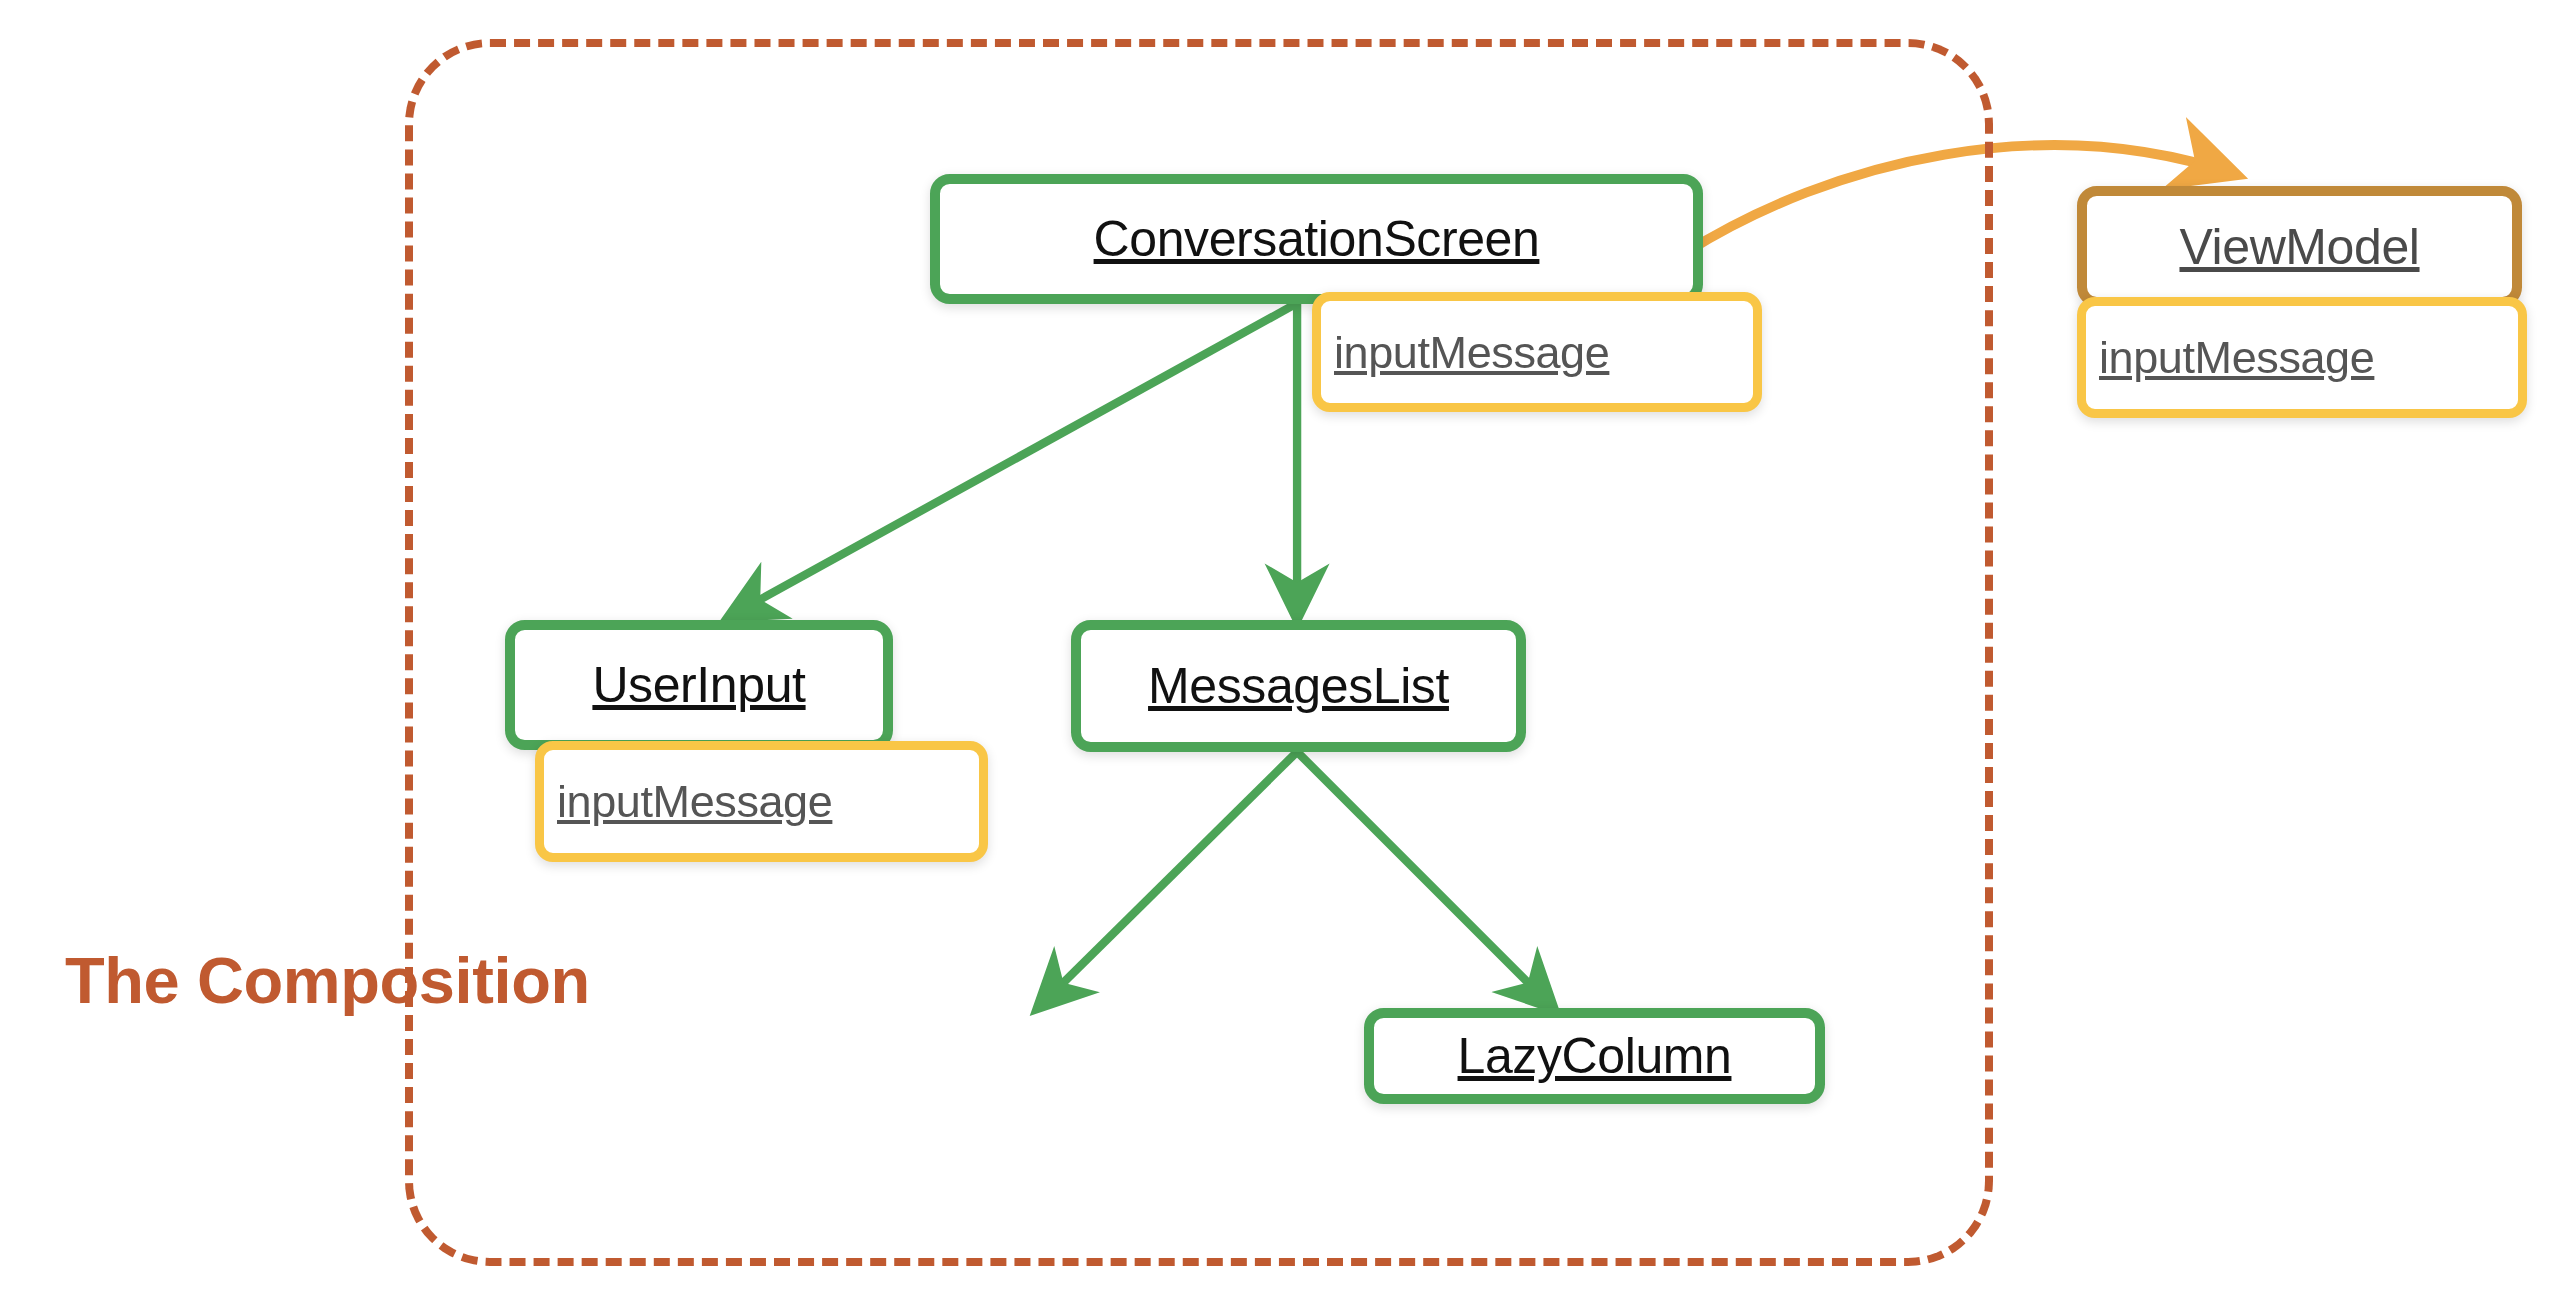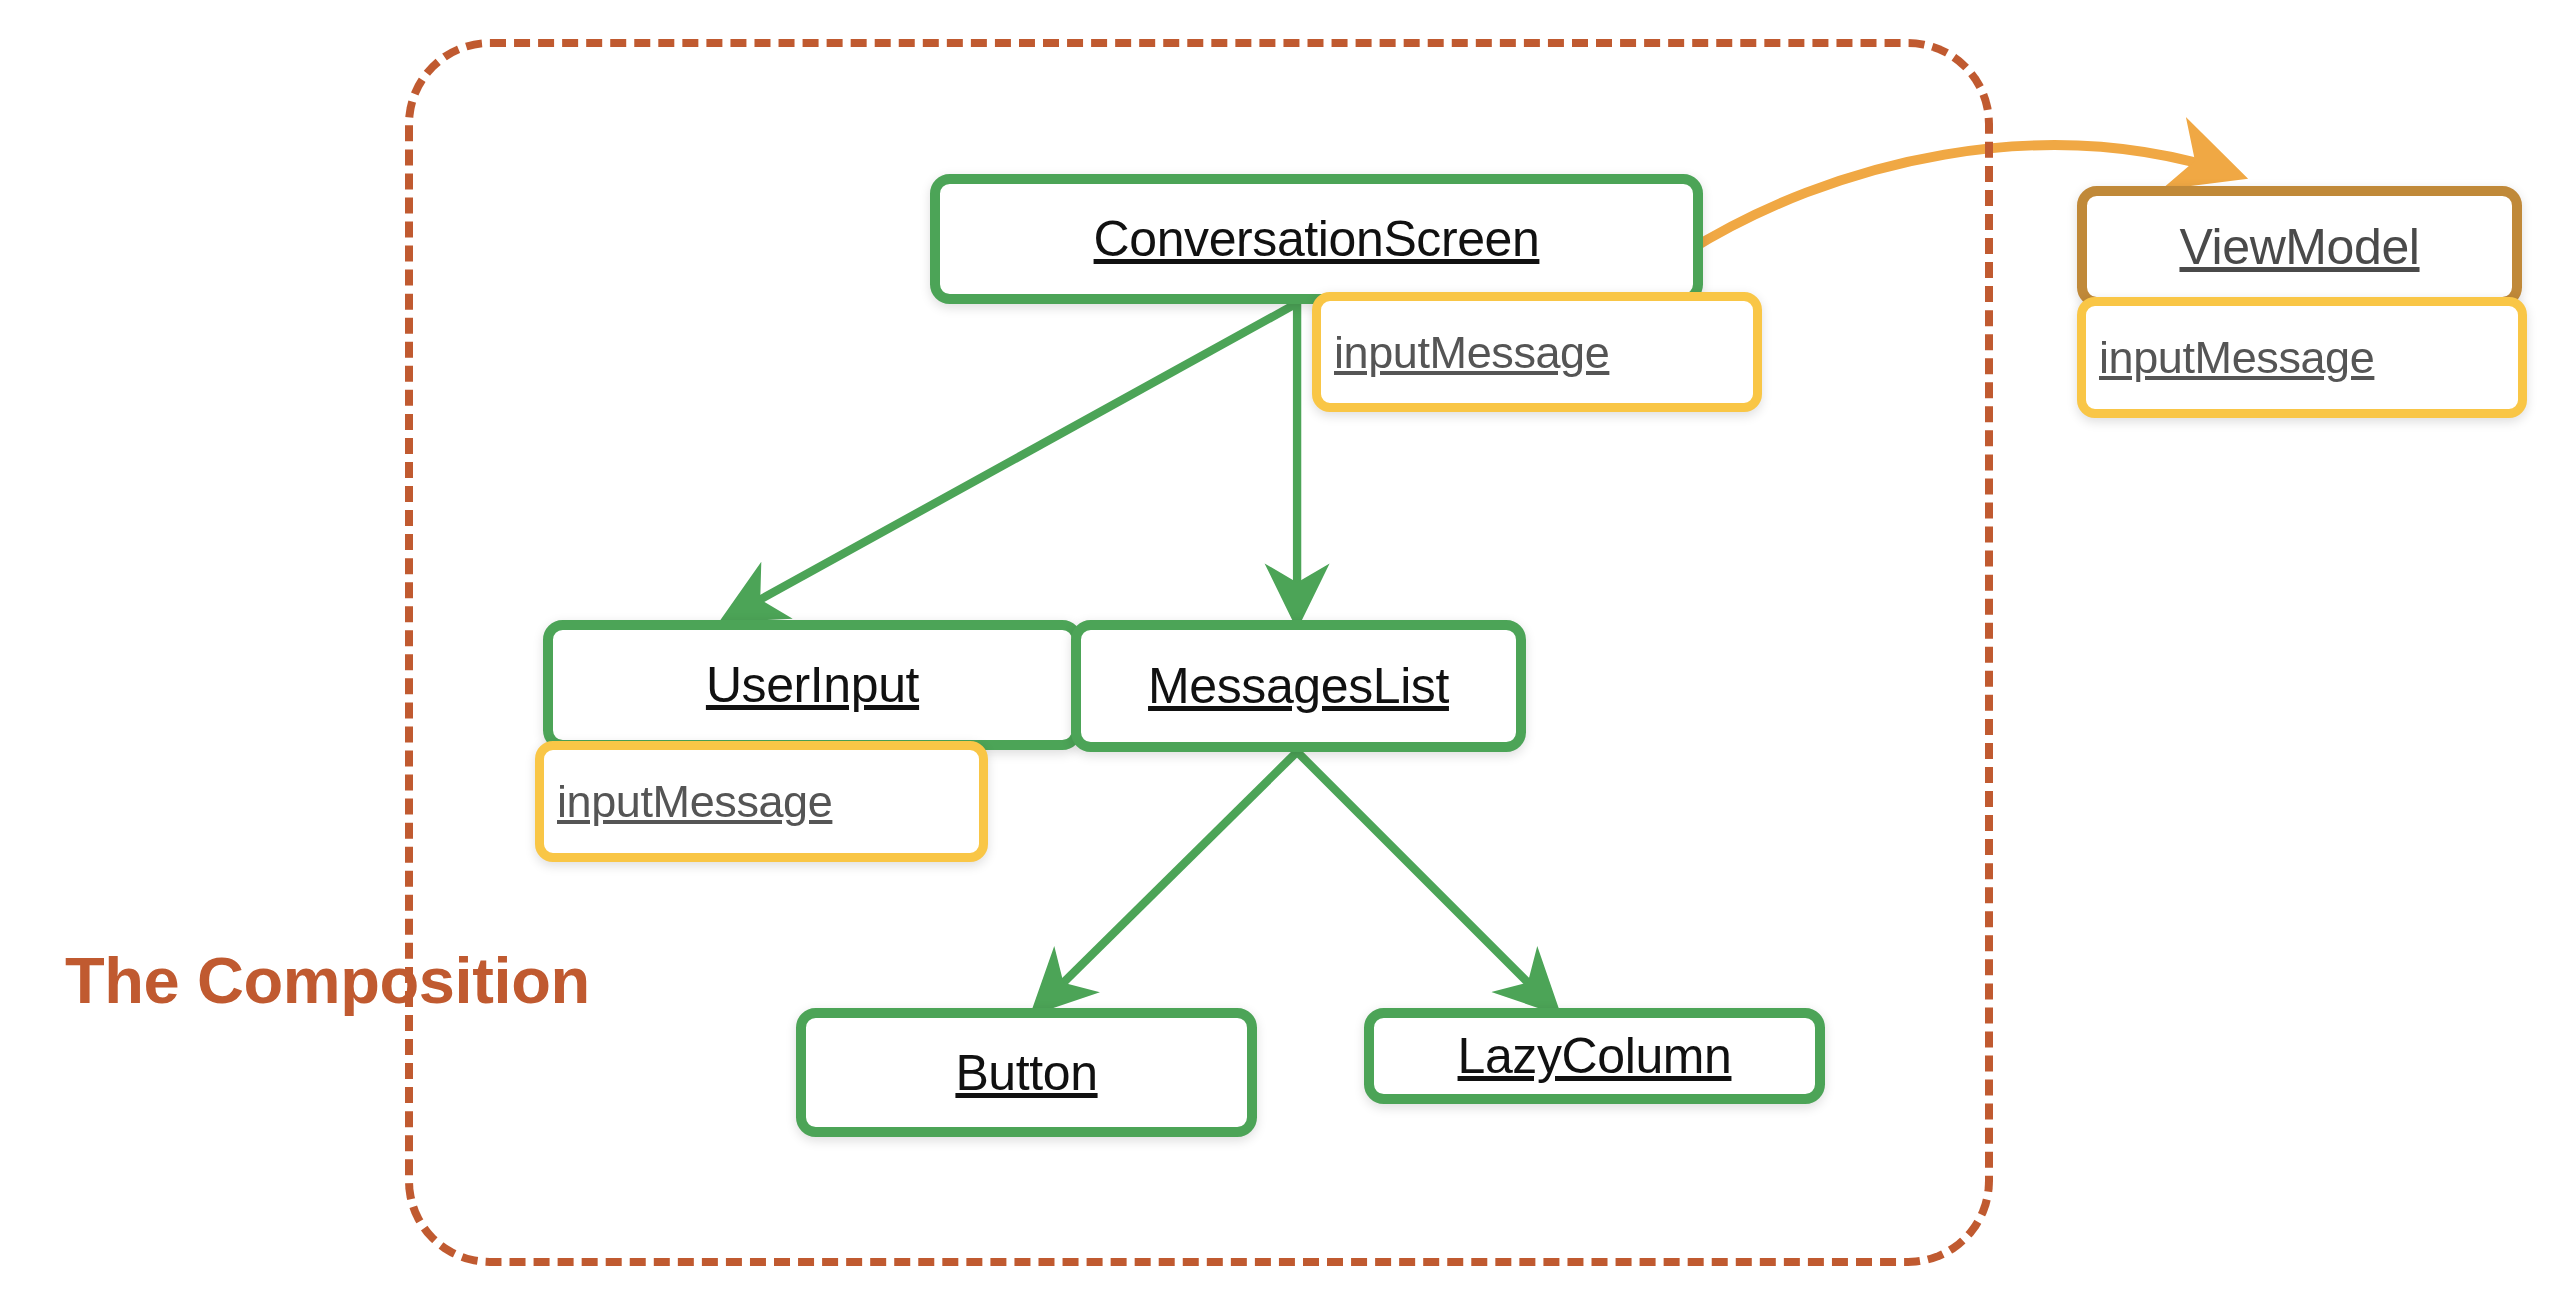--- a/index.html
+++ b/index.html
@@ -153,35 +153,32 @@
   </div>
 
   <div class="node viewmodel" style="left:2077px; top:186px; width:445px; height:121px;">
     <span class="label">ViewModel</span>
   </div>
 
   <div class="node state left-align" style="left:2077px; top:297px; width:450px; height:121px;">
     <span class="label">inputMessage</span>
   </div>
 
-  <div class="node composable" style="left:543px; top:620px; width:539px; height:130px;">
+  <div class="node composable" style="left:505px; top:620px; width:388px; height:130px;">
     <span class="label">UserInput</span>
   </div>
 
   <div class="node state left-align" style="left:535px; top:741px; width:453px; height:121px;">
     <span class="label">inputMessage</span>
   </div>
 
   <div class="node composable" style="left:1071px; top:620px; width:455px; height:132px;">
     <span class="label">MessagesList</span>
   </div>
 
-  <div class="node composable" style="left:796px; top:1008px; width:461px; height:129px;">
-    <span class="label">Button</span>
-  </div>
 
   <div class="node composable" style="left:1364px; top:1008px; width:461px; height:96px;">
     <span class="label">LazyColumn</span>
   </div>
 
   <div id="composition-caption">The Composition</div>
 
 </div>
 
 

